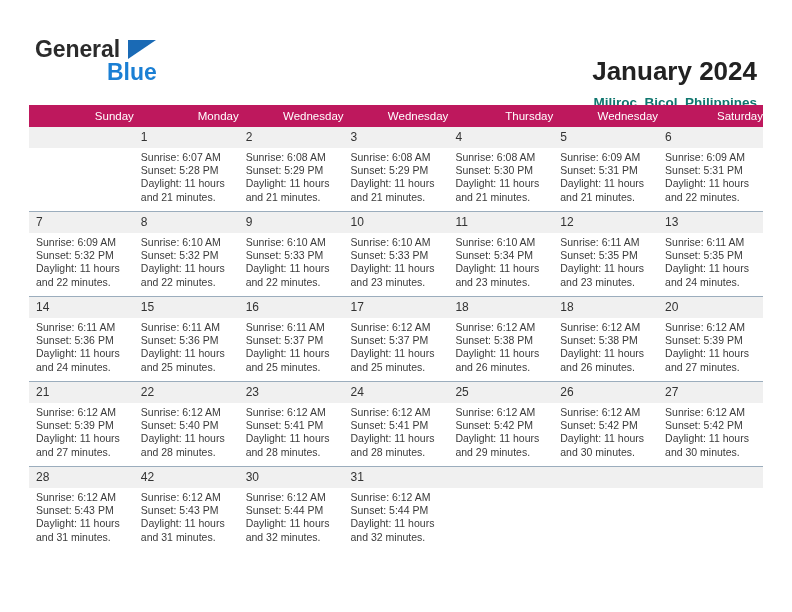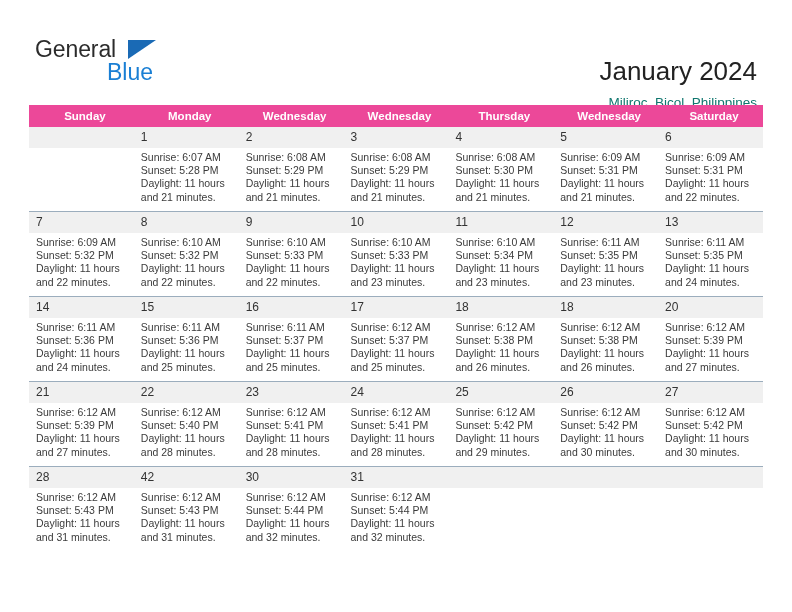--- a/index.html
+++ b/index.html
@@ -22,20 +22,21 @@
     box-sizing: border-box;
   }
 
   
   .header {
     position: absolute;
     left: 0;
     top: 0;
     width: 792px;
     height: 104px;
+    font-weight: bold;
   }
   .brand {
     position: absolute;
     left: 35px;
     top: 36px;
     width: 220px;
     height: 52px;
   }
   .brand-general {
     position: absolute;
@@ -88,25 +89,25 @@
   
   .calendar {
     position: absolute;
     left: 29px;
     top: 105px;
     width: 734px;
     border-collapse: collapse;
     table-layout: fixed;
   }
   .calendar th {
-    background: #ec4899;
+    background: #be185d;
     color: #ffffff;
     font-size: 11.5px;
-    font-weight: bold;
-    text-align: center;
+    font-weight: normal;
+    text-align: right;
     padding: 5px 0 5px 7px;
     height: 11px;
     border: none;
   }
   .calendar td {
     vertical-align: top;
     padding: 0;
     border: none;
     width: 104.85px;
     height: 84px;

